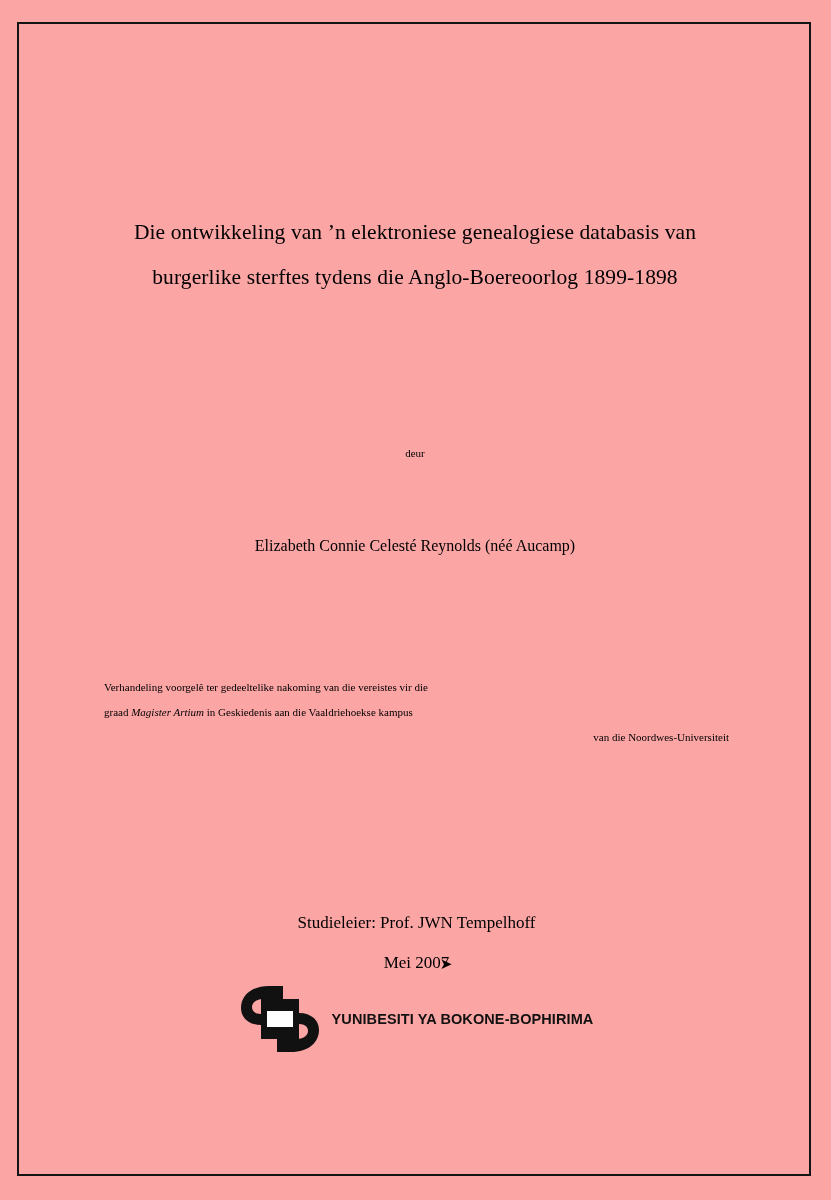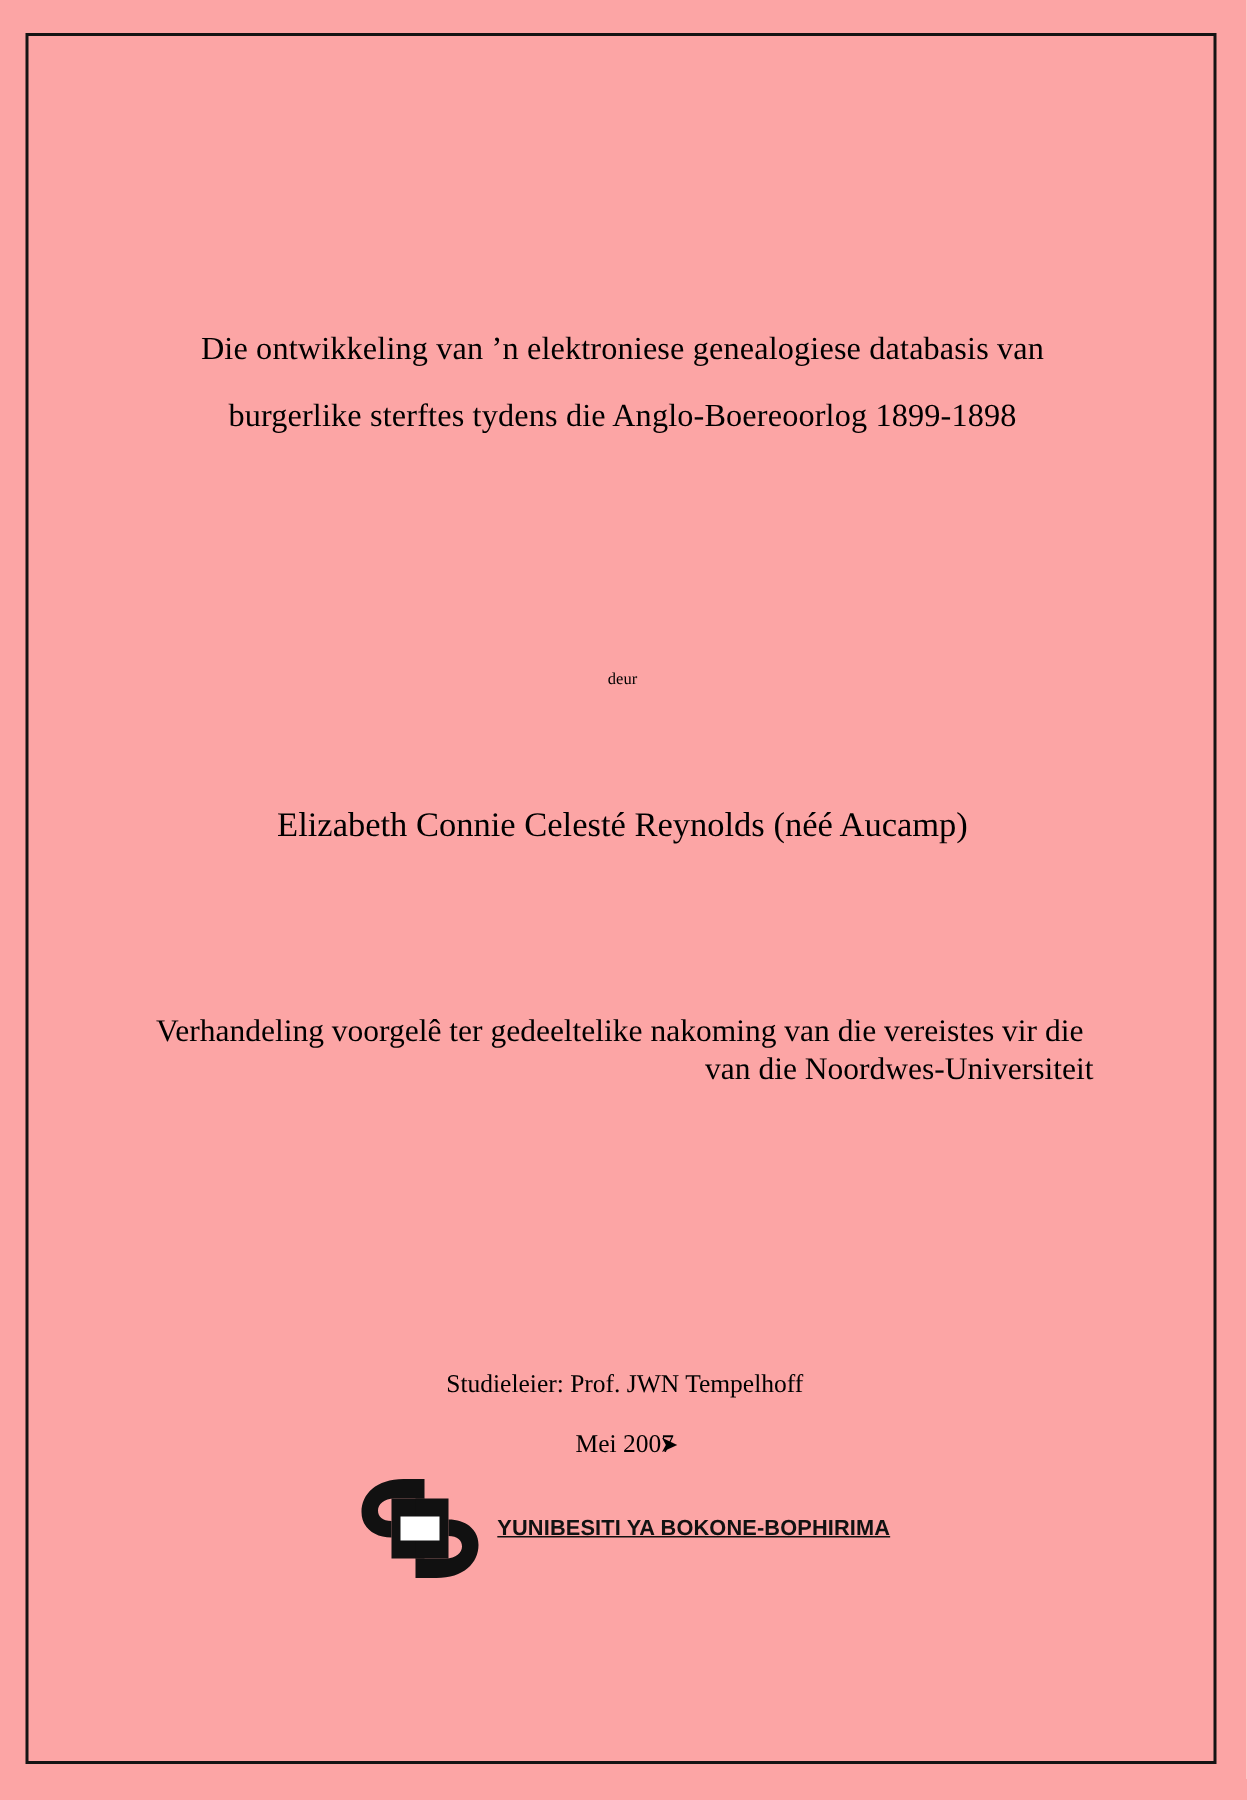--- a/index.html
+++ b/index.html
@@ -55,28 +55,28 @@
     width: 640px;
     text-align: center;
     font-size: 11px;
   }
   .author {
     position: absolute;
     top: 515px;
     left: 0;
     width: 640px;
     text-align: center;
-    font-size: 23px;
+    font-size: 16px;
   }
   .blurb {
     position: absolute;
     top: 653px;
     left: 9px;
     width: 625px;
-    font-size: 21px;
+    font-size: 11px;
     line-height: 25px;
     text-align: justify;
   }
   .blurb .line3 {
     text-align: right;
   }
   .blurb em {
     font-style: italic;
   }
   .supervisor {
@@ -115,21 +115,20 @@
     flex: none;
   }
   .logo-text {
     font-family: "Liberation Sans", sans-serif;
     font-size: 14.5px;
     font-weight: bold;
     line-height: 16.5px;
     letter-spacing: 0.1px;
     text-align: center;
     color: #111111;
-    text-decoration: underline;
   }
 </style>
 </head>
 <body>
 
 <div class="page">
 
   <div class="page-border"></div>
 
   <div class="content">
@@ -138,20 +137,21 @@
       <div class="title-line">Die ontwikkeling van ’n elektroniese genealogiese databasis van</div>
       <div class="title-line">burgerlike sterftes tydens die Anglo-Boereoorlog 1899-1898</div>
     </div>
 
     <div class="by-word">deur</div>
 
     <div class="author">Elizabeth Connie Celesté Reynolds (néé Aucamp)</div>
 
     <div class="blurb">
       <div>Verhandeling voorgelê ter gedeeltelike nakoming van die vereistes vir die</div>
+      <div><span>graad </span><em>Magister Artium</em><span> in Geskiedenis aan die Vaaldriehoekse kampus</span></div>
       <div class="line3">van die Noordwes-Universiteit</div>
     </div>
 
     <div class="supervisor">
       <div>Studieleier: Prof. JWN Tempelhoff</div>
       <div class="date-row"><span>Mei 2007</span><span class="mark">➤</span></div>
     </div>
 
     <div class="logo-wrap">
       <svg class="logo-mark" viewBox="0 0 86 70" aria-hidden="true">

